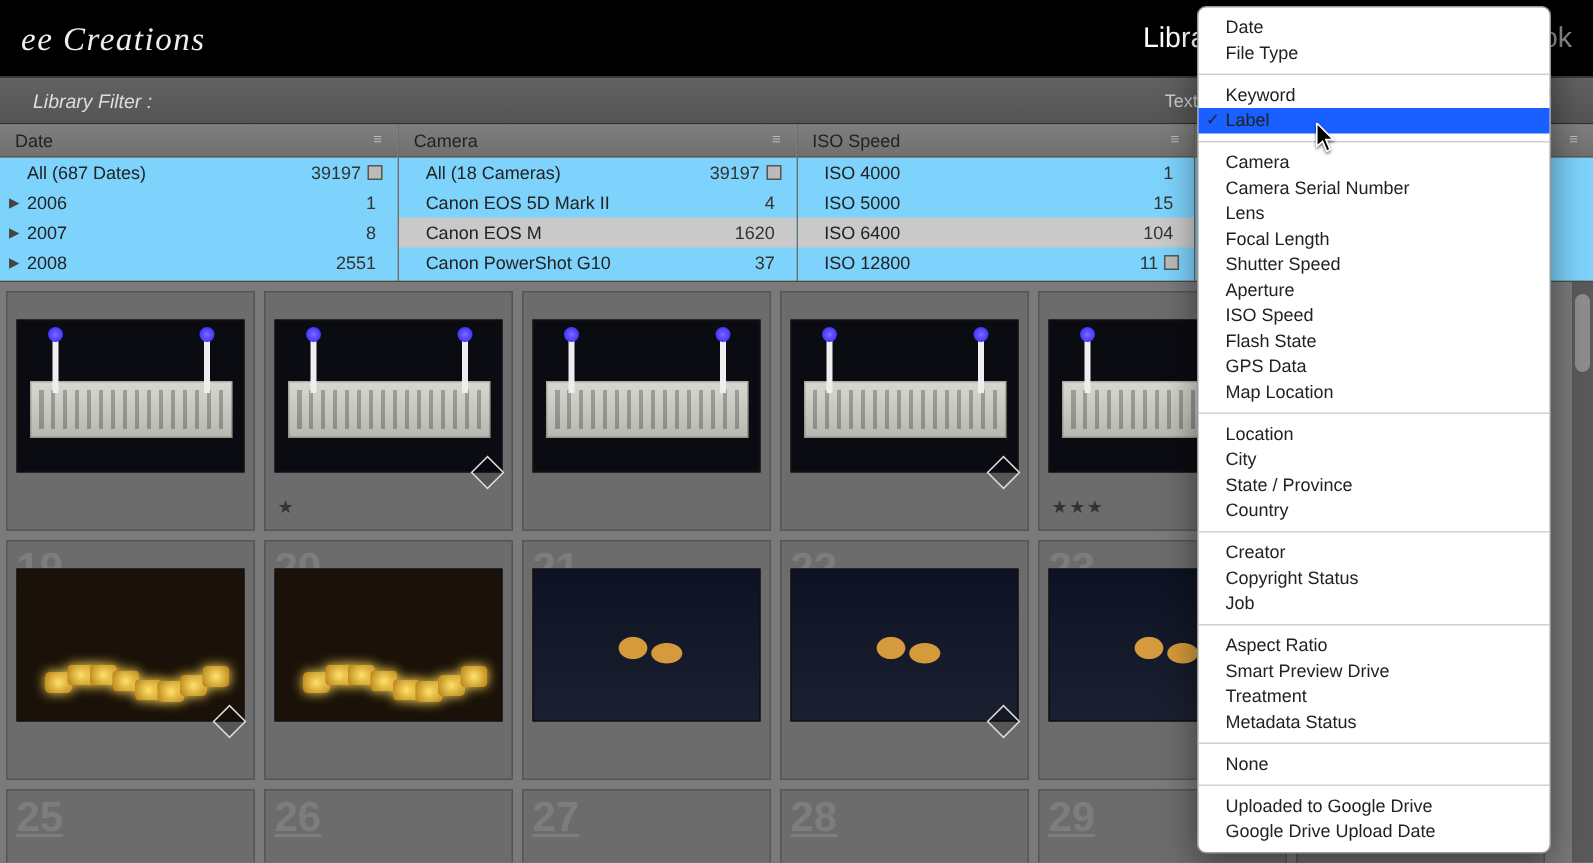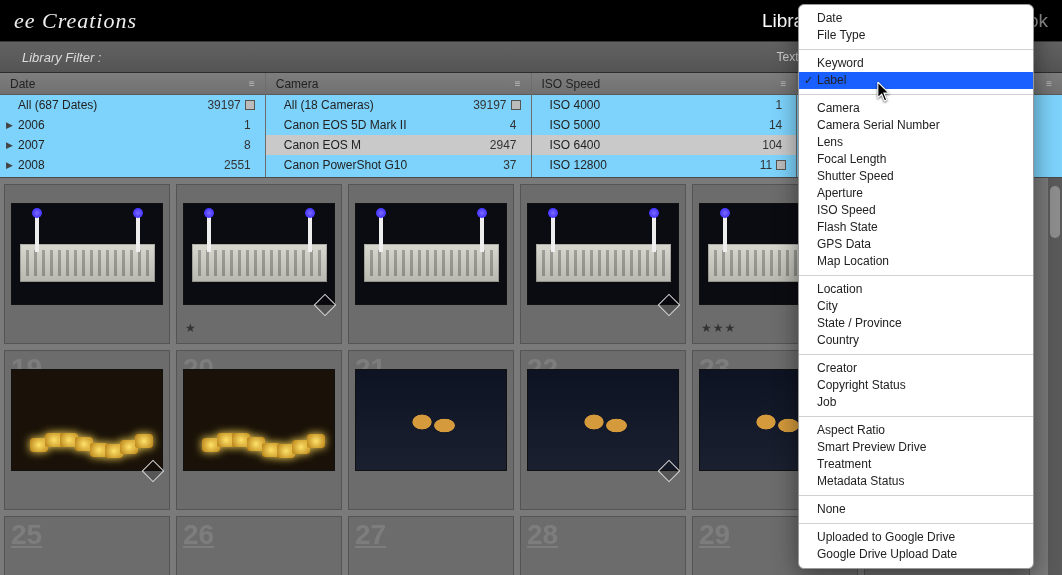--- a/index.html
+++ b/index.html
@@ -1,17 +1,17 @@
 <!DOCTYPE html>
 <html><head>
 <meta charset="utf-8">
 <style>
   *{box-sizing:border-box;margin:0;padding:0;font-family:"Lucida Grande","Segoe UI",Arial,sans-serif;font-size:12px;color:#222;}
   html,body{width:1062px;height:575px;overflow:hidden;background:#7a7a7a;}
-  .topbar{height:41px;background:#000;display:flex;align-items:center;justify-content:space-between;padding:0 14px;}
+  .topbar{height:51px;background:#000;display:flex;align-items:center;justify-content:space-between;padding:0 14px;}
   .brand{font-family:Georgia,"Times New Roman",serif;font-size:22px;color:#eee;font-style:italic;letter-spacing:1px;}
   .modules{display:flex;gap:26px;align-items:center;}
   .mod{font-size:19px;color:#8b8b8b;cursor:pointer;}
   .mod.active{color:#fff;}
   .filterbar{height:32px;background:linear-gradient(#626262,#545454);display:flex;align-items:center;padding:0 22px;border-top:1px solid #3a3a3a;border-bottom:1px solid #2d2d2d;}
   .filterlabel{font-style:italic;color:#ddd;font-size:13px;flex:0 0 auto;margin-right:auto;}
   .filterbtns{display:flex;gap:6px;align-items:center;margin-right:10px;}
   .fbtn{padding:2px 10px;color:#ccc;font-size:12px;border-radius:3px;cursor:pointer;}
   .fbtn.on{background:#3a3a3a;box-shadow:inset 0 1px 2px rgba(0,0,0,.6);color:#fff;}
   .lock{width:20px;height:20px;display:flex;align-items:center;justify-content:center;color:#bbb;}
@@ -125,41 +125,41 @@
           <span class="rlabel">All (18 Cameras)</span>
           <span class="rcount">39197</span>
           <span class="chk"></span>
         </div>
         <div class="row">
           <span class="rlabel">Canon EOS 5D Mark II</span>
           <span class="rcount">4</span>
         </div>
         <div class="row sel">
           <span class="rlabel">Canon EOS M</span>
-          <span class="rcount">2947</span>
+          <span class="rcount">1620</span>
         </div>
         <div class="row">
           <span class="rlabel">Canon PowerShot G10</span>
           <span class="rcount">37</span>
         </div>
       </div>
     </div>
     <div class="col">
       <div class="colhdr">
         <span>ISO Speed</span>
         <span class="sort">≡</span>
       </div>
       <div class="colbody">
         <div class="row">
           <span class="rlabel">ISO 4000</span>
           <span class="rcount">1</span>
         </div>
         <div class="row">
           <span class="rlabel">ISO 5000</span>
-          <span class="rcount">14</span>
+          <span class="rcount">15</span>
         </div>
         <div class="row sel">
           <span class="rlabel">ISO 6400</span>
           <span class="rcount">104</span>
         </div>
         <div class="row">
           <span class="rlabel">ISO 12800</span>
           <span class="rcount">11</span>
           <span class="chk"></span>
         </div>

